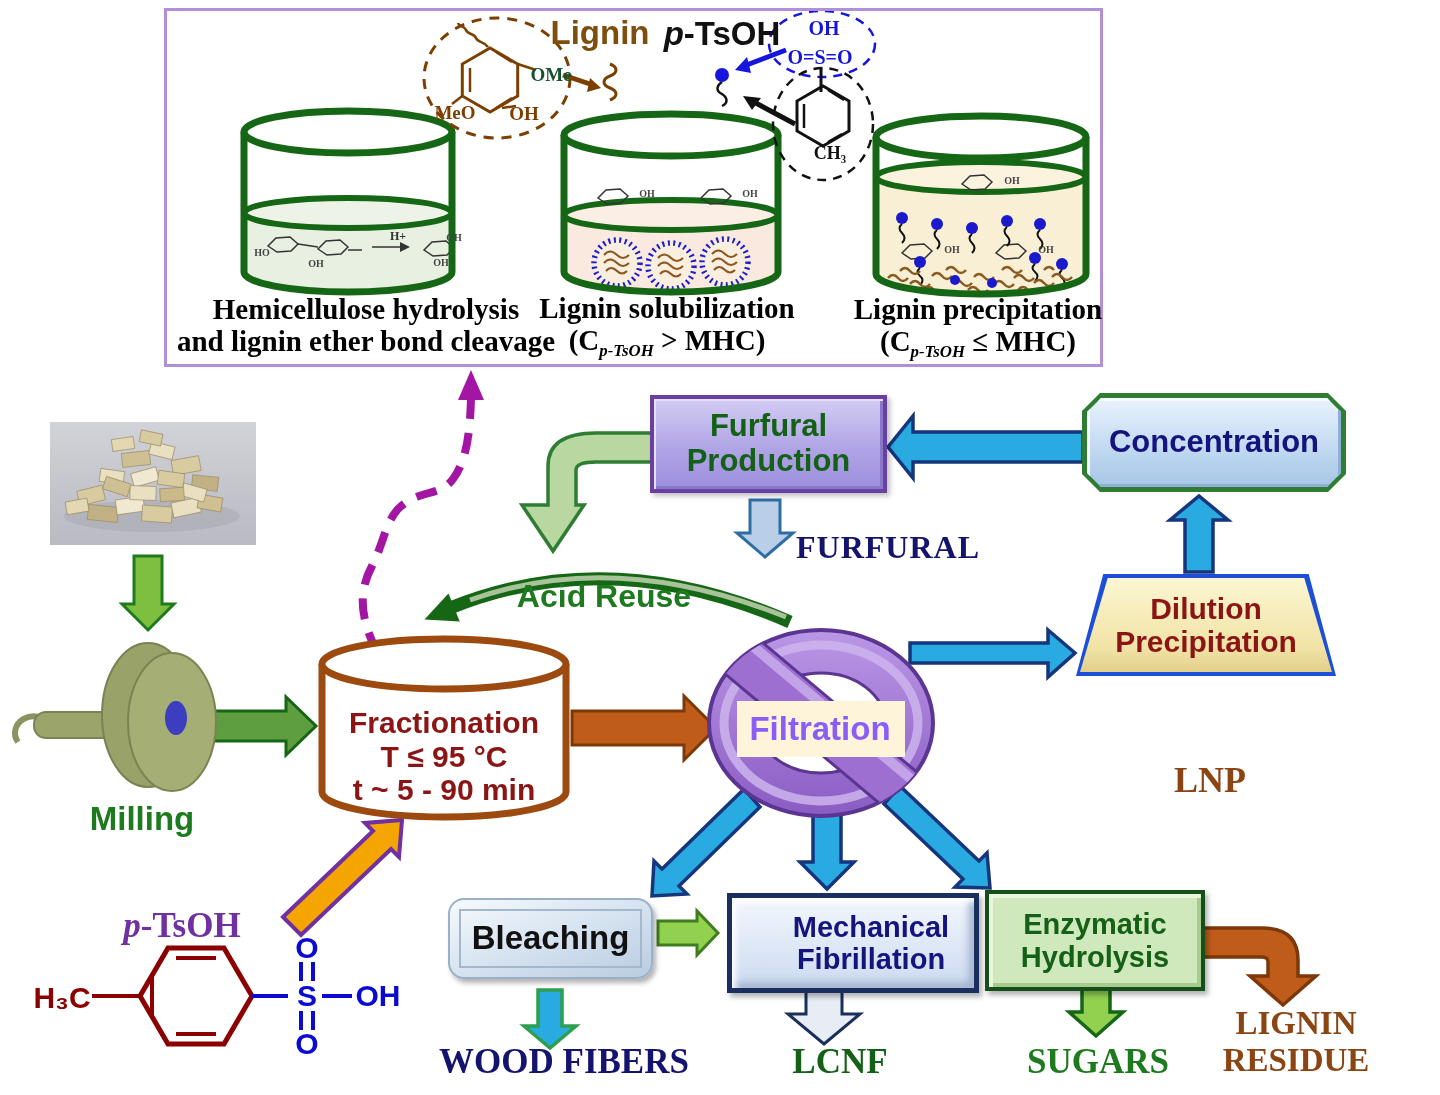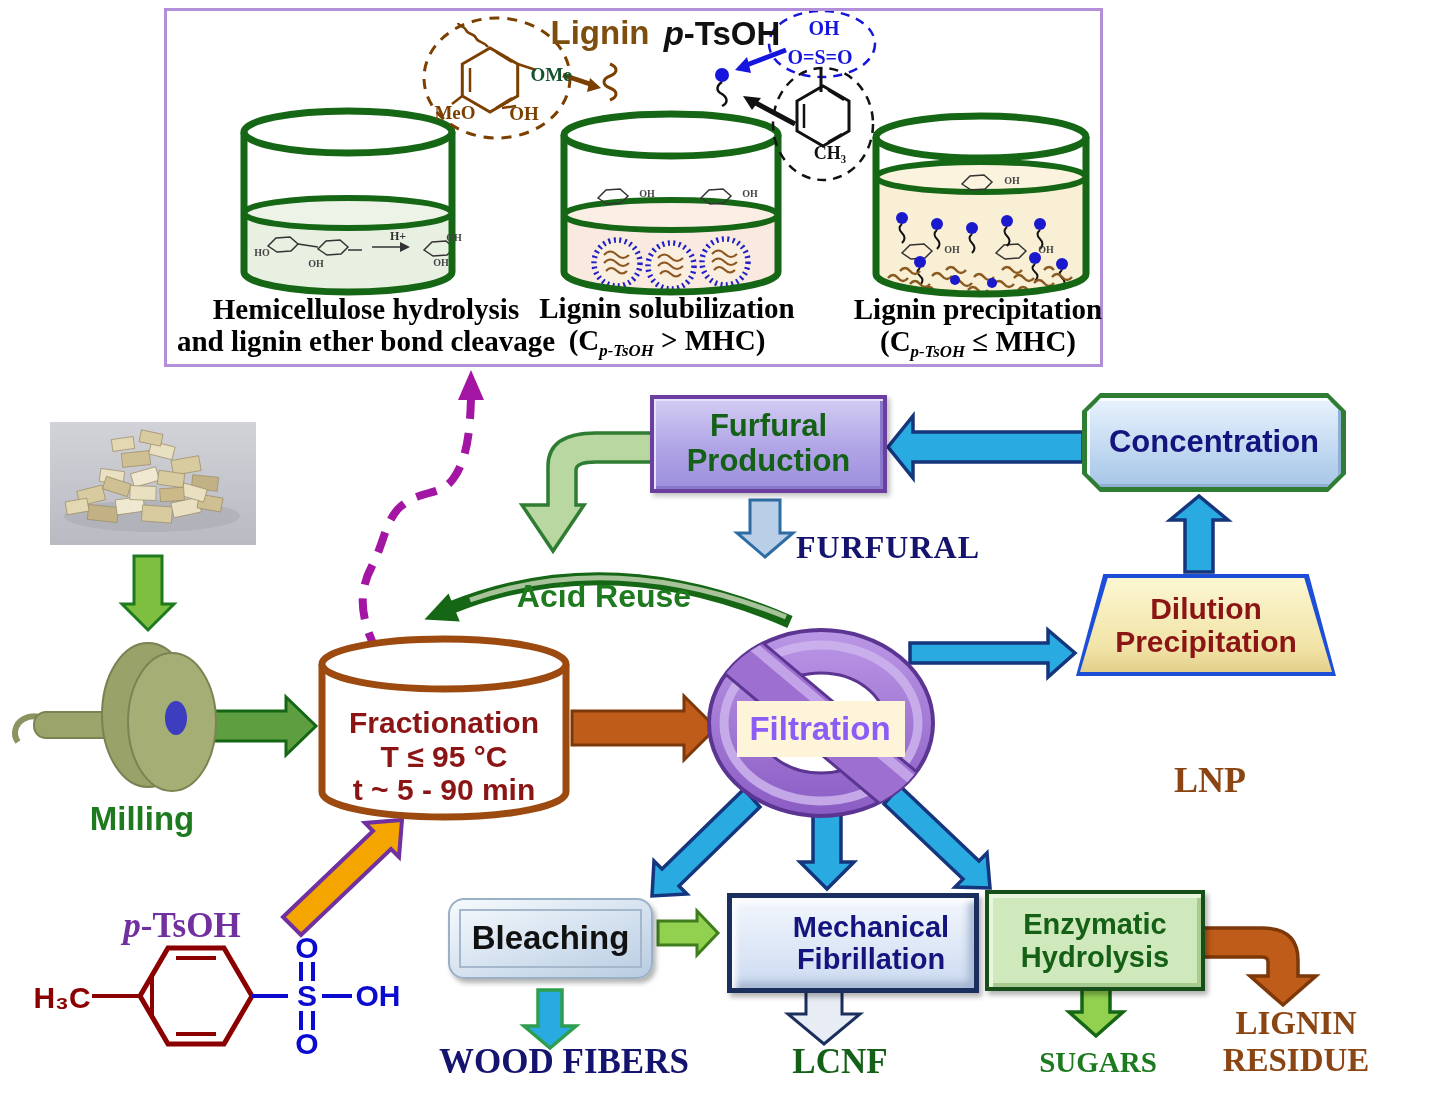--- a/index.html
+++ b/index.html
@@ -347,21 +347,21 @@
   <div>T ≤ 95 °C</div>
   <div>t ~ 5 - 90 min</div>
 </div>
 
 <div class="lbl" style="left:604px;top:597px;font-size:32px;color:#1e7a1e;">Acid Reuse</div>
 <div class="lbl serif" style="left:888px;top:548px;font-size:32px;color:#14146e;letter-spacing:1px;">FURFURAL</div>
 <div class="lbl" style="left:820px;top:729px;font-size:33px;color:#8b5cf6;text-align:center;">Filtration</div>
 <div class="lbl serif" style="left:1210px;top:780px;font-size:36px;color:#8B4513;">LNP</div>
 <div class="lbl serif" style="left:564px;top:1062px;font-size:35px;color:#14146e;">WOOD FIBERS</div>
 <div class="lbl serif" style="left:840px;top:1062px;font-size:35px;color:#156017;">LCNF</div>
-<div class="lbl serif" style="left:1098px;top:1062px;font-size:29px;color:#1e7a1e;">SUGARS</div>
+<div class="lbl serif" style="left:1098px;top:1062px;font-size:35px;color:#1e7a1e;">SUGARS</div>
 <div class="lbl serif" style="left:1296px;top:1042px;font-size:33px;color:#8B4513;">
   <div>LIGNIN</div>
   <div>RESIDUE</div>
 </div>
 
 <div class="lbl serif" style="left:182px;top:926px;font-size:35px;color:#7030a0;"><span class="ital">p</span><span>-TsOH</span></div>
 <div class="lbl" style="left:722px;top:34px;font-size:33px;color:#111;"><span class="ital">p</span><span>-TsOH</span></div>
 <div class="lbl" style="left:600px;top:33px;font-size:33px;color:#7d4e0e;">Lignin</div>
 
 <div class="lbl serif" style="left:350px;top:325px;font-size:29px;color:#000;margin-left:16px;">

